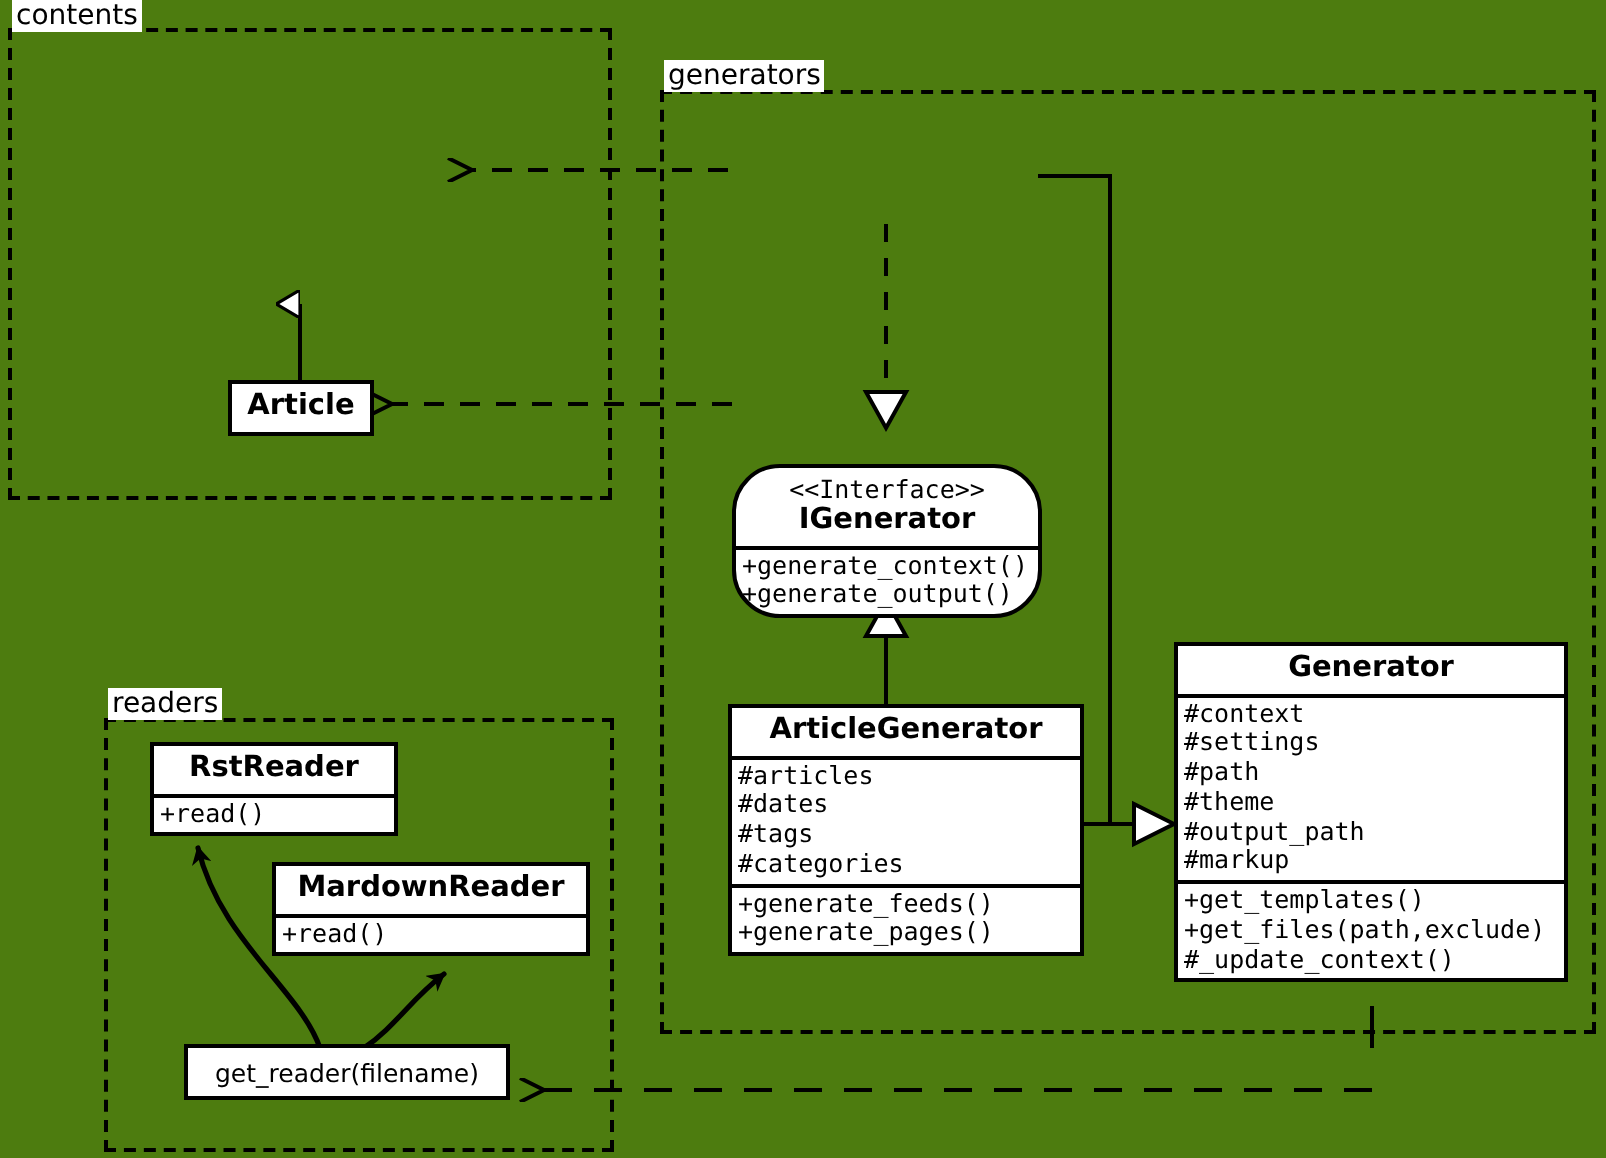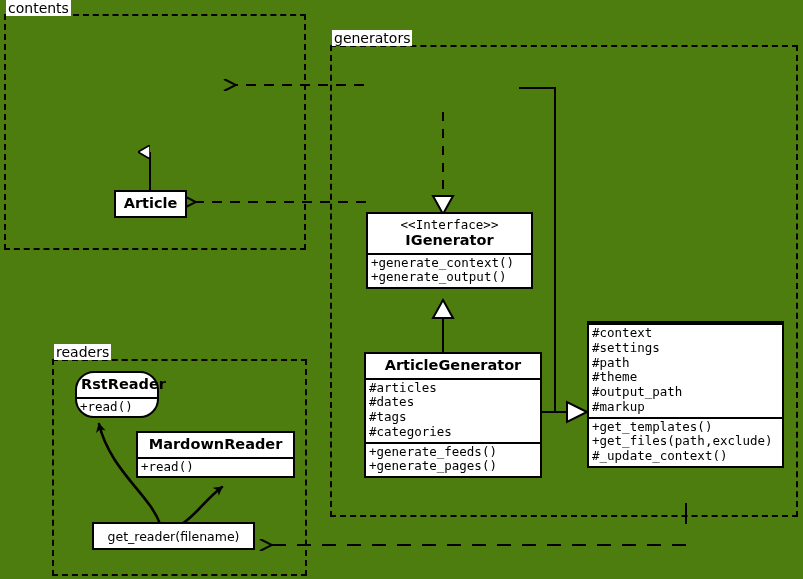--- a/index.html
+++ b/index.html
@@ -188,21 +188,21 @@
       <path d="M 182 524 C 198 513 205 500 222 487" stroke="#000000" stroke-width="2.6" fill="none" stroke-linecap="round" marker-end="url(#solid-arrow-sm)"></path>
     </g>
   </svg>
 
 
   <div class="uml-box" style="left:114px; top:190px; width:73px;">
     <div class="uml-title">Article</div>
   </div>
 
 
-  <div class="uml-box" style="left:366px; top:212px; width:167px;">
+  <div class="uml-box" style="left:366px; top:232px; width:155px;border-radius:24px;">
     <div class="uml-title">
       <span class="uml-stereotype">&lt;&lt;Interface&gt;&gt;</span>
       <span>IGenerator</span>
     </div>
     <div class="uml-compartment">
       <div class="uml-item">+generate_context()</div>
       <div class="uml-item">+generate_output()</div>
     </div>
   </div>
 
@@ -214,36 +214,37 @@
       <div class="uml-item">#tags</div>
       <div class="uml-item">#categories</div>
     </div>
     <div class="uml-compartment">
       <div class="uml-item">+generate_feeds()</div>
       <div class="uml-item">+generate_pages()</div>
     </div>
   </div>
 
   <div class="uml-box" style="left:587px; top:321px; width:197px;">
+    <div class="uml-title">Generator</div>
     <div class="uml-compartment">
       <div class="uml-item">#context</div>
       <div class="uml-item">#settings</div>
       <div class="uml-item">#path</div>
       <div class="uml-item">#theme</div>
       <div class="uml-item">#output_path</div>
       <div class="uml-item">#markup</div>
     </div>
     <div class="uml-compartment">
       <div class="uml-item">+get_templates()</div>
       <div class="uml-item">+get_files(path,exclude)</div>
       <div class="uml-item">#_update_context()</div>
     </div>
   </div>
 
-  <div class="uml-box" style="left:75px; top:371px; width:84px;border-radius:19px;">
+  <div class="uml-box" style="left:75px; top:371px; width:124px;">
     <div class="uml-title">RstReader</div>
     <div class="uml-compartment">
       <div class="uml-item">+read()</div>
     </div>
   </div>
 
   <div class="uml-box" style="left:136px; top:431px; width:159px;">
     <div class="uml-title">MardownReader</div>
     <div class="uml-compartment">
       <div class="uml-item">+read()</div>

